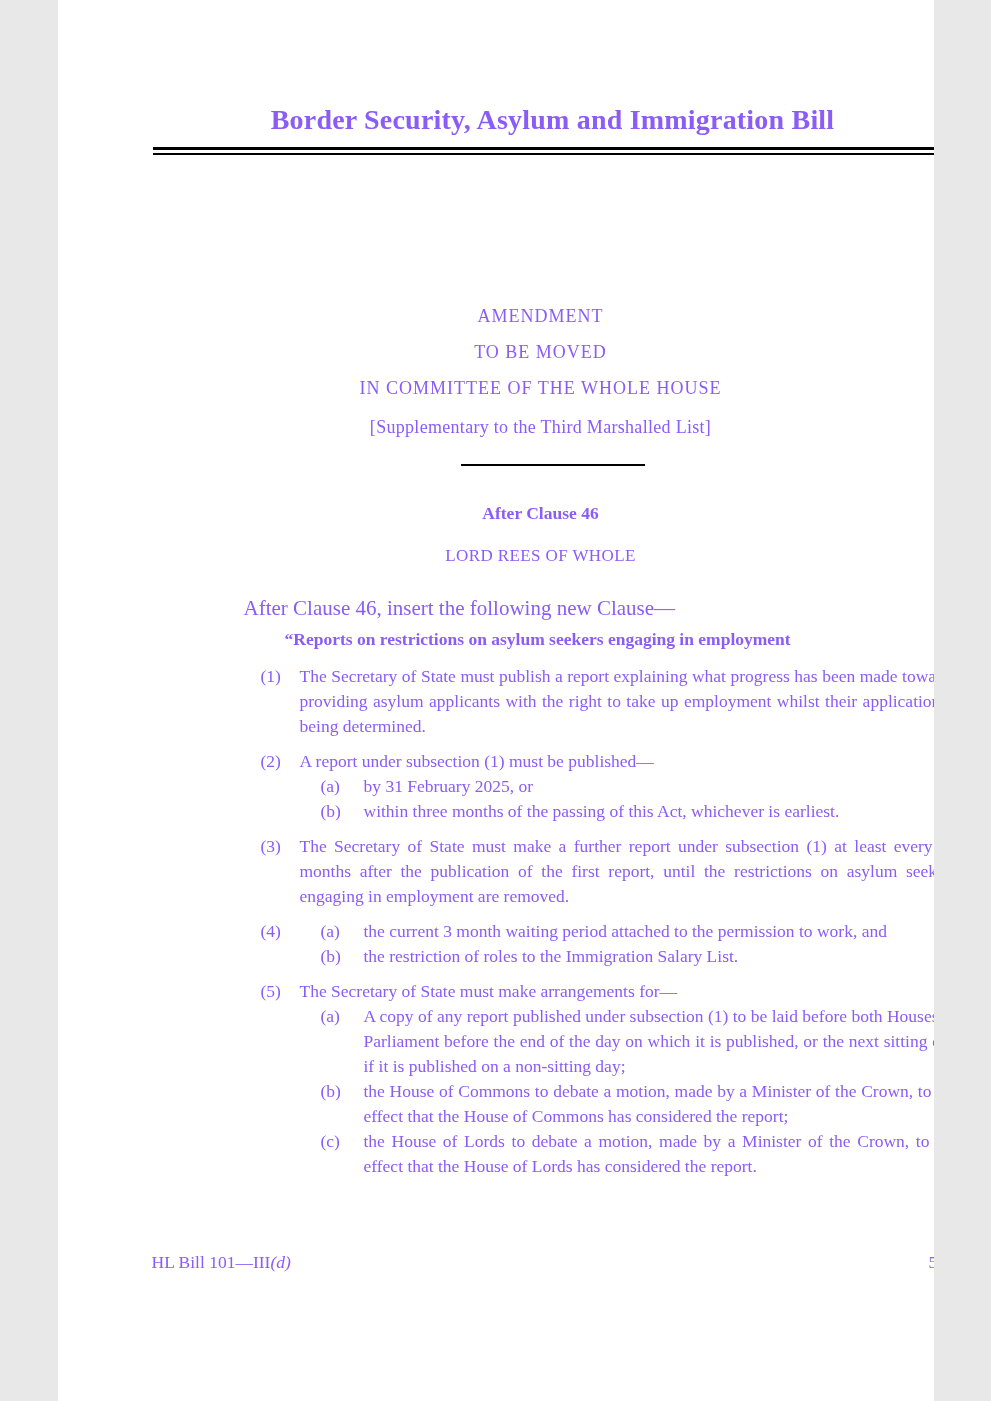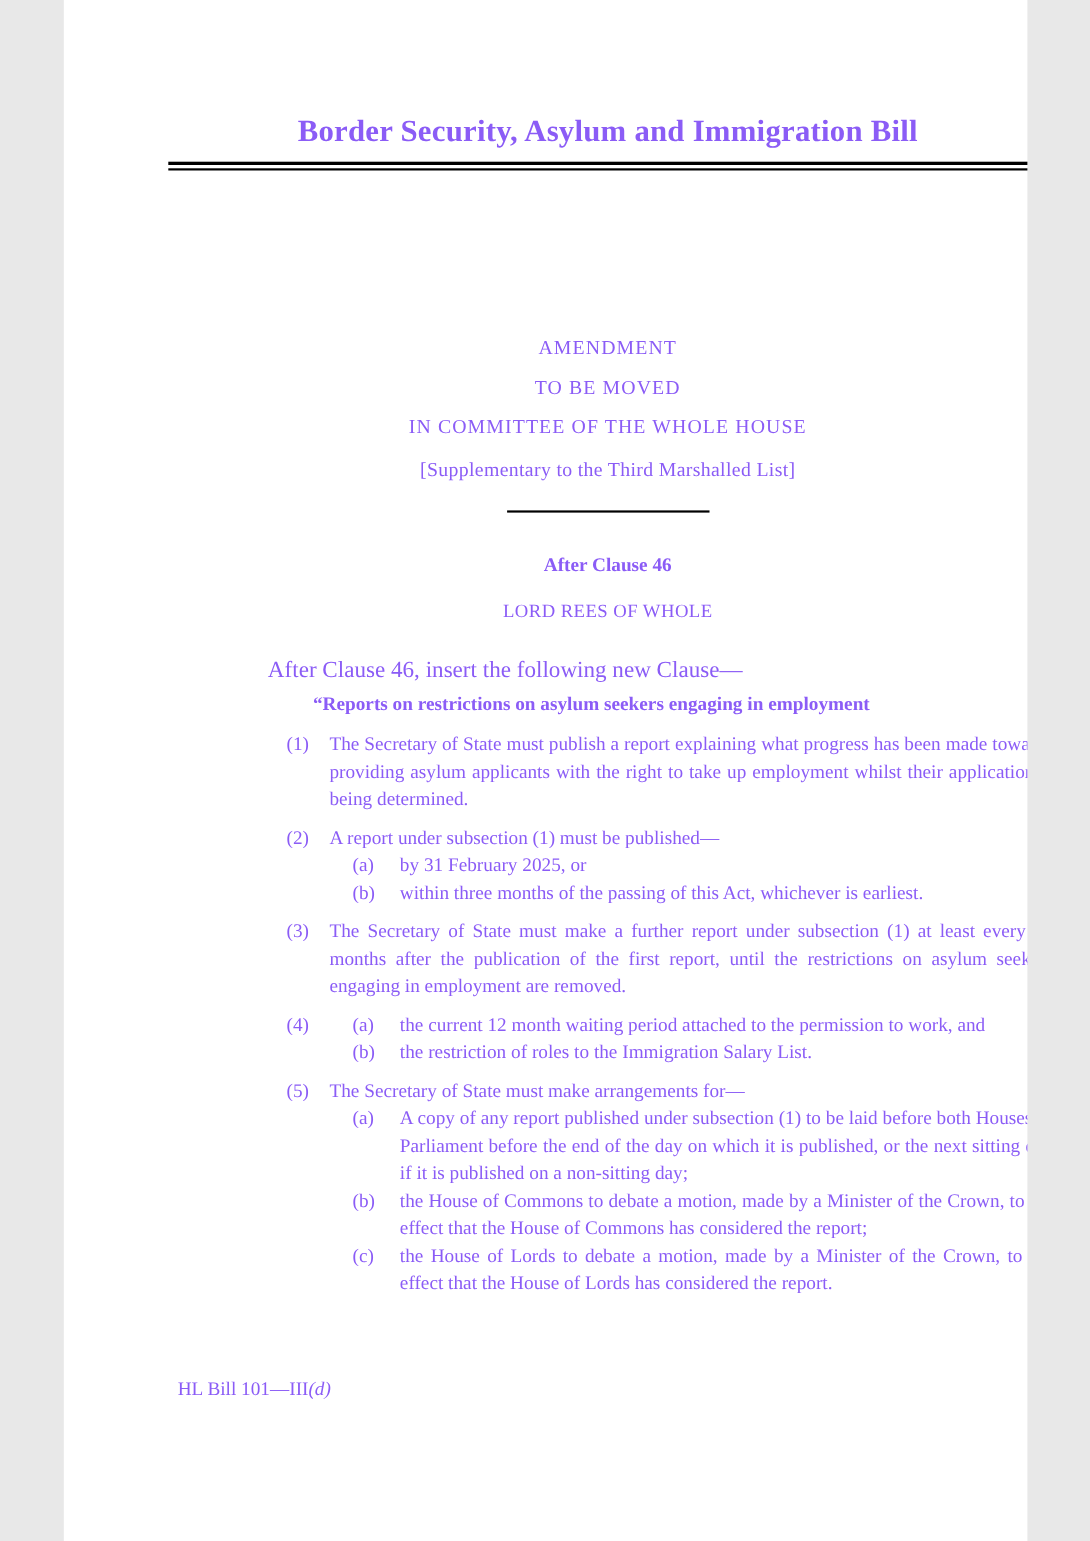--- a/index.html
+++ b/index.html
@@ -25,21 +25,21 @@
   .double-rule {
     position: absolute;
     top: 147px; left: 95px; width: 800px;
     height: 3px;
     border-top: 3px solid #000;
     border-bottom: 2px solid #000;
   }
 
   .center-line {
     position: absolute;
-    left: 95px; width: 800px;
+    left: 83px; width: 800px;
     text-align: center;
     white-space: nowrap;
   }
   .caps-line { font-size: 18px; letter-spacing: 1px; }
   .amend-1 { top: 306px; }
   .amend-2 { top: 342px; }
   .amend-3 { top: 378px; }
   .marshalled-note { top: 417px; font-size: 18px; letter-spacing: 0.3px; }
   .short-rule {
     position: absolute;
@@ -70,21 +70,21 @@
   .clause { position: relative; padding-left: 52px; margin-top: 10px; }
   .clause:first-child { margin-top: 0; }
   .clause-num { position: absolute; left: 13px; top: 0; }
   .clause-text { text-align: justify; font-family: Liberation Serif, serif; }
   .sub { position: relative; padding-left: 64px; }
   .sub-num { position: absolute; left: 21px; top: 0; }
   .sub-text { text-align: justify; }
 
   .footer {
     position: absolute;
-    top: 1252px; left: 104px; width: 808px;
+    top: 1252px; left: 94px; width: 808px;
     display: flex;
     justify-content: space-between;
     font-size: 17.5px;
   }
   .footer .italic { font-style: italic; }
 </style>
 </head>
 <body>
 
 <div class="page">
@@ -126,21 +126,21 @@
 
     <div class="clause">
       <span class="clause-num">(3)</span>
       <div class="clause-text">The Secretary of State must make a further report under subsection (1) at least every 12 months after the publication of the first report, until the restrictions on asylum seekers engaging in employment are removed.</div>
     </div>
 
     <div class="clause">
       <span class="clause-num">(4)</span>
       <div class="sub">
         <span class="sub-num">(a)</span>
-        <div class="sub-text">the current 12 month waiting period attached to the permission to work, and</div>
+        <div class="sub-text">the current 3 month waiting period attached to the permission to work, and</div>
       </div>
       <div class="sub">
         <span class="sub-num">(b)</span>
         <div class="sub-text">the restriction of roles to the Immigration Salary List.</div>
       </div>
     </div>
 
     <div class="clause">
       <span class="clause-num">(5)</span>
       <div class="clause-text">The Secretary of State must make arrangements for—</div>

